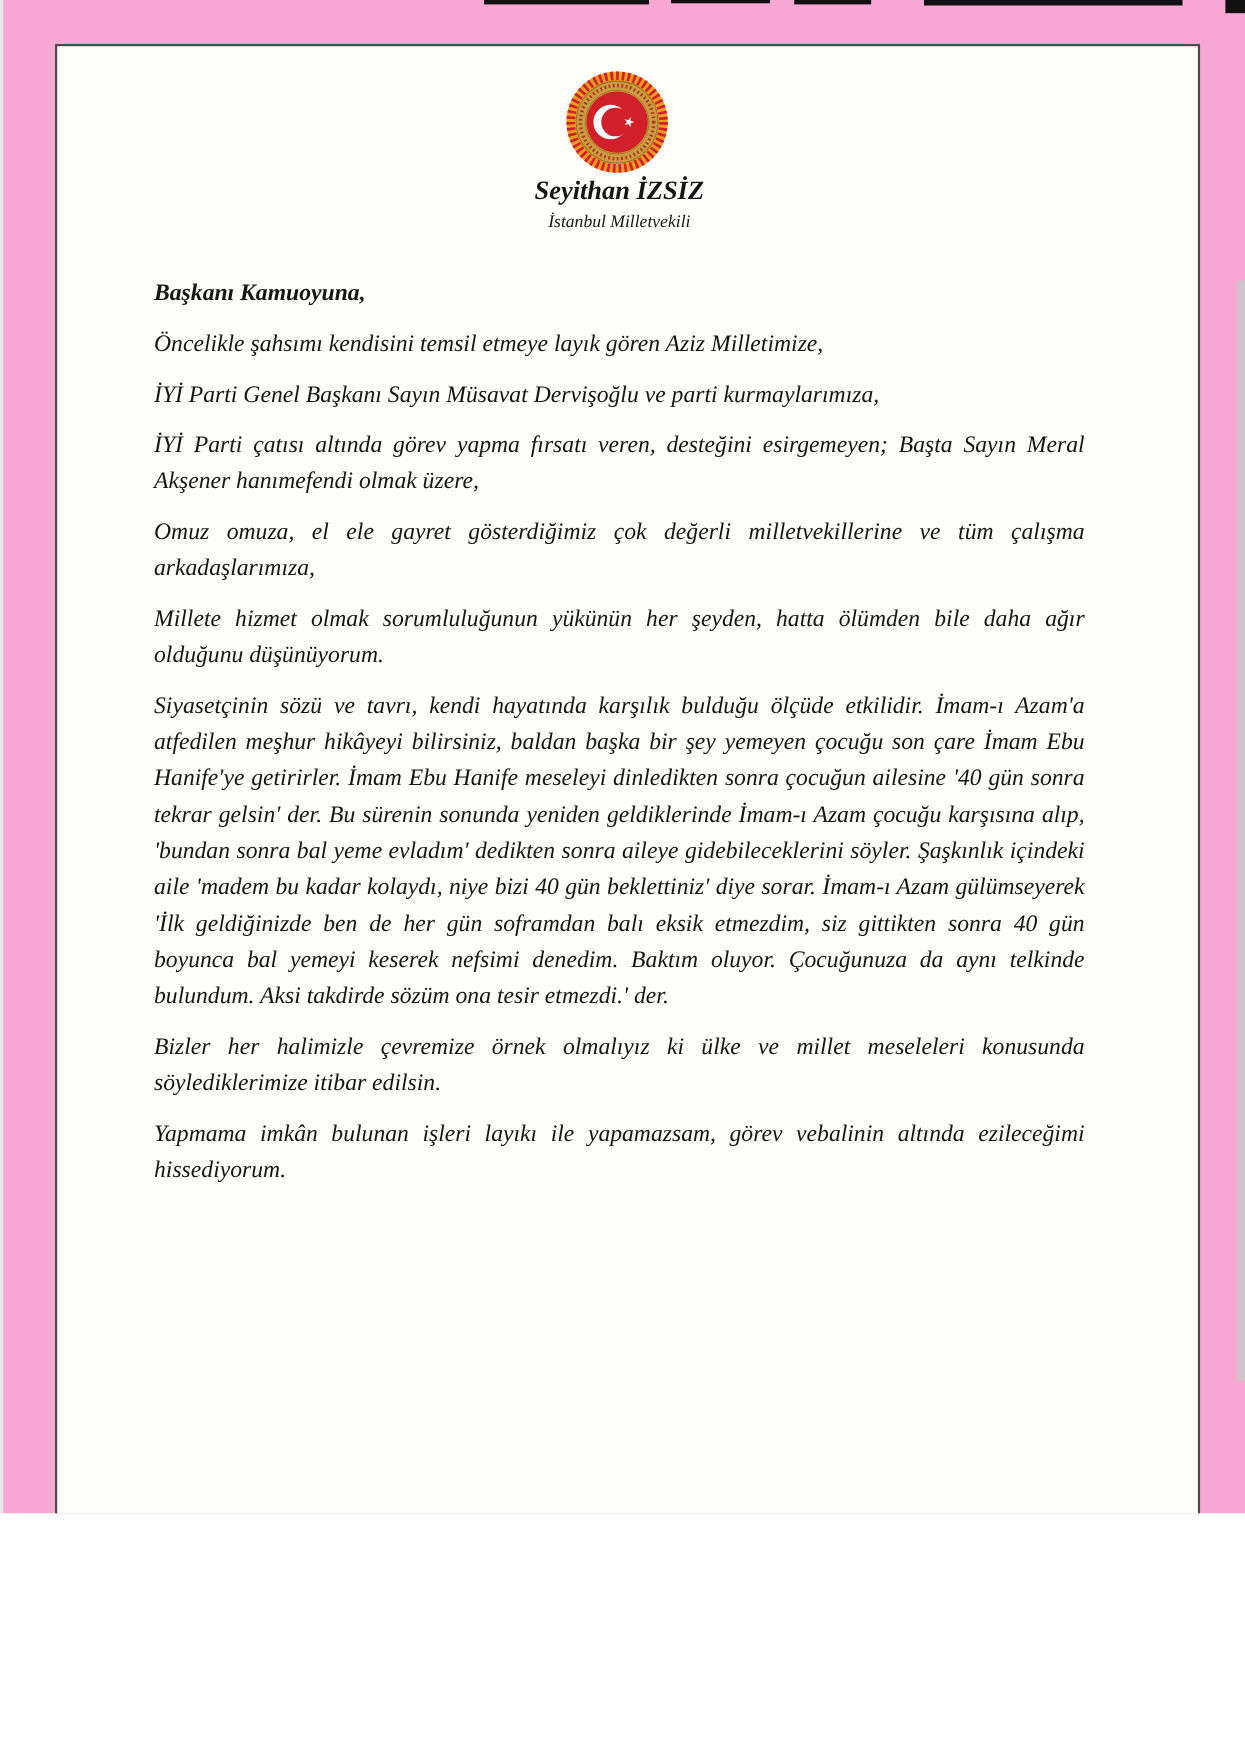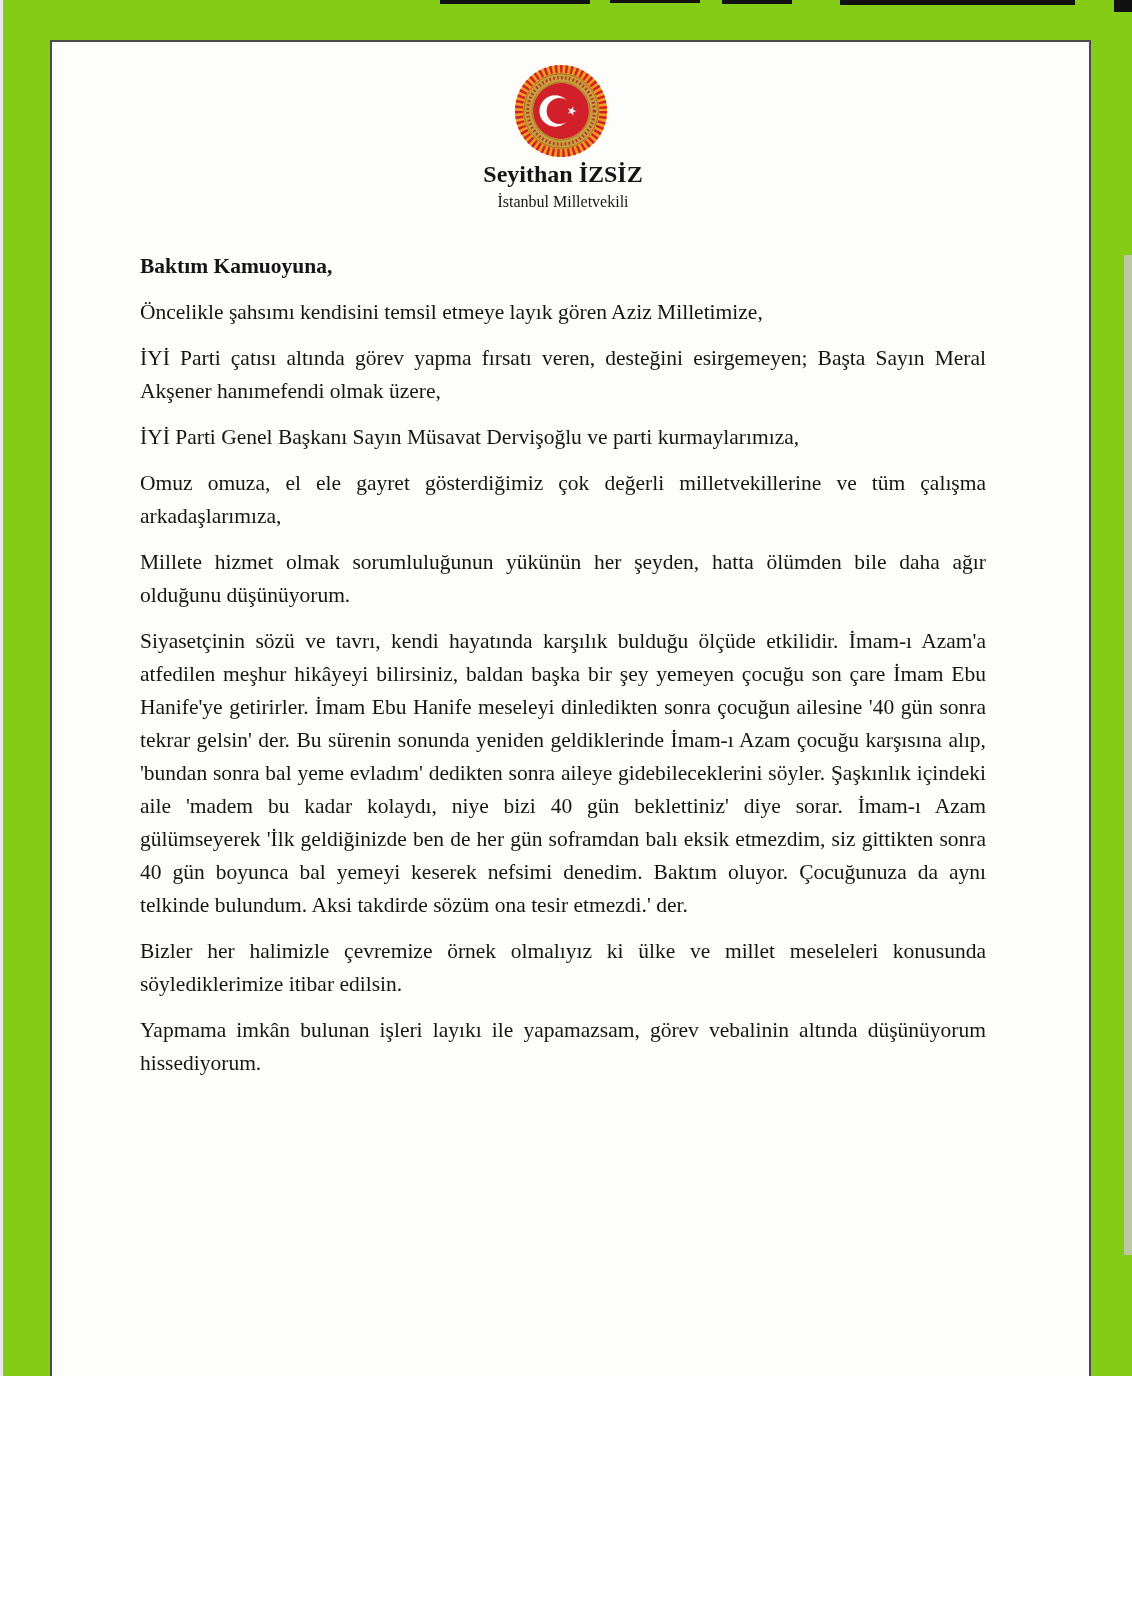--- a/index.html
+++ b/index.html
@@ -1,22 +1,23 @@
 <!DOCTYPE html>
 <html><head>
 <meta charset="utf-8">
 <style>
   html,body{margin:0;padding:0;background:#ffffff;}
   .page{
     position:relative;
     width:1132px;height:1376px;
-    background:#84cc16;
+    background:#f9a8d4;
     overflow:hidden;
     font-family:"Liberation Serif", serif;
     color:#151515;
+    font-style:italic;
   }
   
   .artifact{position:absolute;background:#111;}
   .edge-strip-right{position:absolute;right:0;top:255px;width:8px;height:1000px;background:#c9c9c9;opacity:.8;}
   .edge-strip-left{position:absolute;left:0;top:0;width:3px;height:1600px;background:#e8e8e8;}
   .bottom-dash{position:absolute;height:2px;background:#9a9a9a;}
   
   .frame{
     position:absolute;left:50px;top:40px;width:1041px;height:1507px;
     border:2px solid #4c4c4c;background:#fdfdfc;box-sizing:border-box;
@@ -78,26 +79,26 @@
     <circle cx="50" cy="50" r="28.5" fill="#d2202a"></circle>
     <circle cx="44" cy="50" r="16" fill="#ffffff"></circle>
     <circle cx="48.5" cy="50" r="13.2" fill="#d2202a"></circle>
     <polygon fill="#ffffff" points="66,50 62.5,51.1 62.5,54.8 60.4,51.8 57,52.9 59.1,50 57,47.1 60.4,48.2 62.5,45.2 62.5,48.9"></polygon>
   </svg>
 
   <div class="header-name">Seyithan İZSİZ</div>
   <div class="header-title">İstanbul Milletvekili</div>
 
   <div class="body-col">
-    <p class="salutation">Baktım Kamuoyuna,</p>
+    <p class="salutation">Başkanı Kamuoyuna,</p>
     <p>Öncelikle şahsımı kendisini temsil etmeye layık gören Aziz Milletimize,</p>
+    <p>İYİ Parti Genel Başkanı Sayın Müsavat Dervişoğlu ve parti kurmaylarımıza,</p>
     <p>İYİ Parti çatısı altında görev yapma fırsatı veren, desteğini esirgemeyen; Başta Sayın Meral Akşener hanımefendi olmak üzere,</p>
-    <p>İYİ Parti Genel Başkanı Sayın Müsavat Dervişoğlu ve parti kurmaylarımıza,</p>
     <p>Omuz omuza, el ele gayret gösterdiğimiz çok değerli milletvekillerine ve tüm çalışma arkadaşlarımıza,</p>
     <p>Millete hizmet olmak sorumluluğunun yükünün her şeyden, hatta ölümden bile daha ağır olduğunu düşünüyorum.</p>
     <p>Siyasetçinin sözü ve tavrı, kendi hayatında karşılık bulduğu ölçüde etkilidir. İmam-ı Azam'a atfedilen meşhur hikâyeyi bilirsiniz, baldan başka bir şey yemeyen çocuğu son çare İmam Ebu Hanife'ye getirirler. İmam Ebu Hanife meseleyi dinledikten sonra çocuğun ailesine '40 gün sonra tekrar gelsin' der. Bu sürenin sonunda yeniden geldiklerinde İmam-ı Azam çocuğu karşısına alıp, 'bundan sonra bal yeme evladım' dedikten sonra aileye gidebileceklerini söyler. Şaşkınlık içindeki aile 'madem bu kadar kolaydı, niye bizi 40 gün beklettiniz' diye sorar. İmam-ı Azam gülümseyerek 'İlk geldiğinizde ben de her gün soframdan balı eksik etmezdim, siz gittikten sonra 40 gün boyunca bal yemeyi keserek nefsimi denedim. Baktım oluyor. Çocuğunuza da aynı telkinde bulundum. Aksi takdirde sözüm ona tesir etmezdi.' der.</p>
     <p>Bizler her halimizle çevremize örnek olmalıyız ki ülke ve millet meseleleri konusunda söylediklerimize itibar edilsin.</p>
-    <p>Yapmama imkân bulunan işleri layıkı ile yapamazsam, görev vebalinin altında düşünüyorum hissediyorum.</p>
+    <p>Yapmama imkân bulunan işleri layıkı ile yapamazsam, görev vebalinin altında ezileceğimi hissediyorum.</p>
   </div>
 
   <div class="page-number">1</div>
 
 </div>
 
 </body></html>

